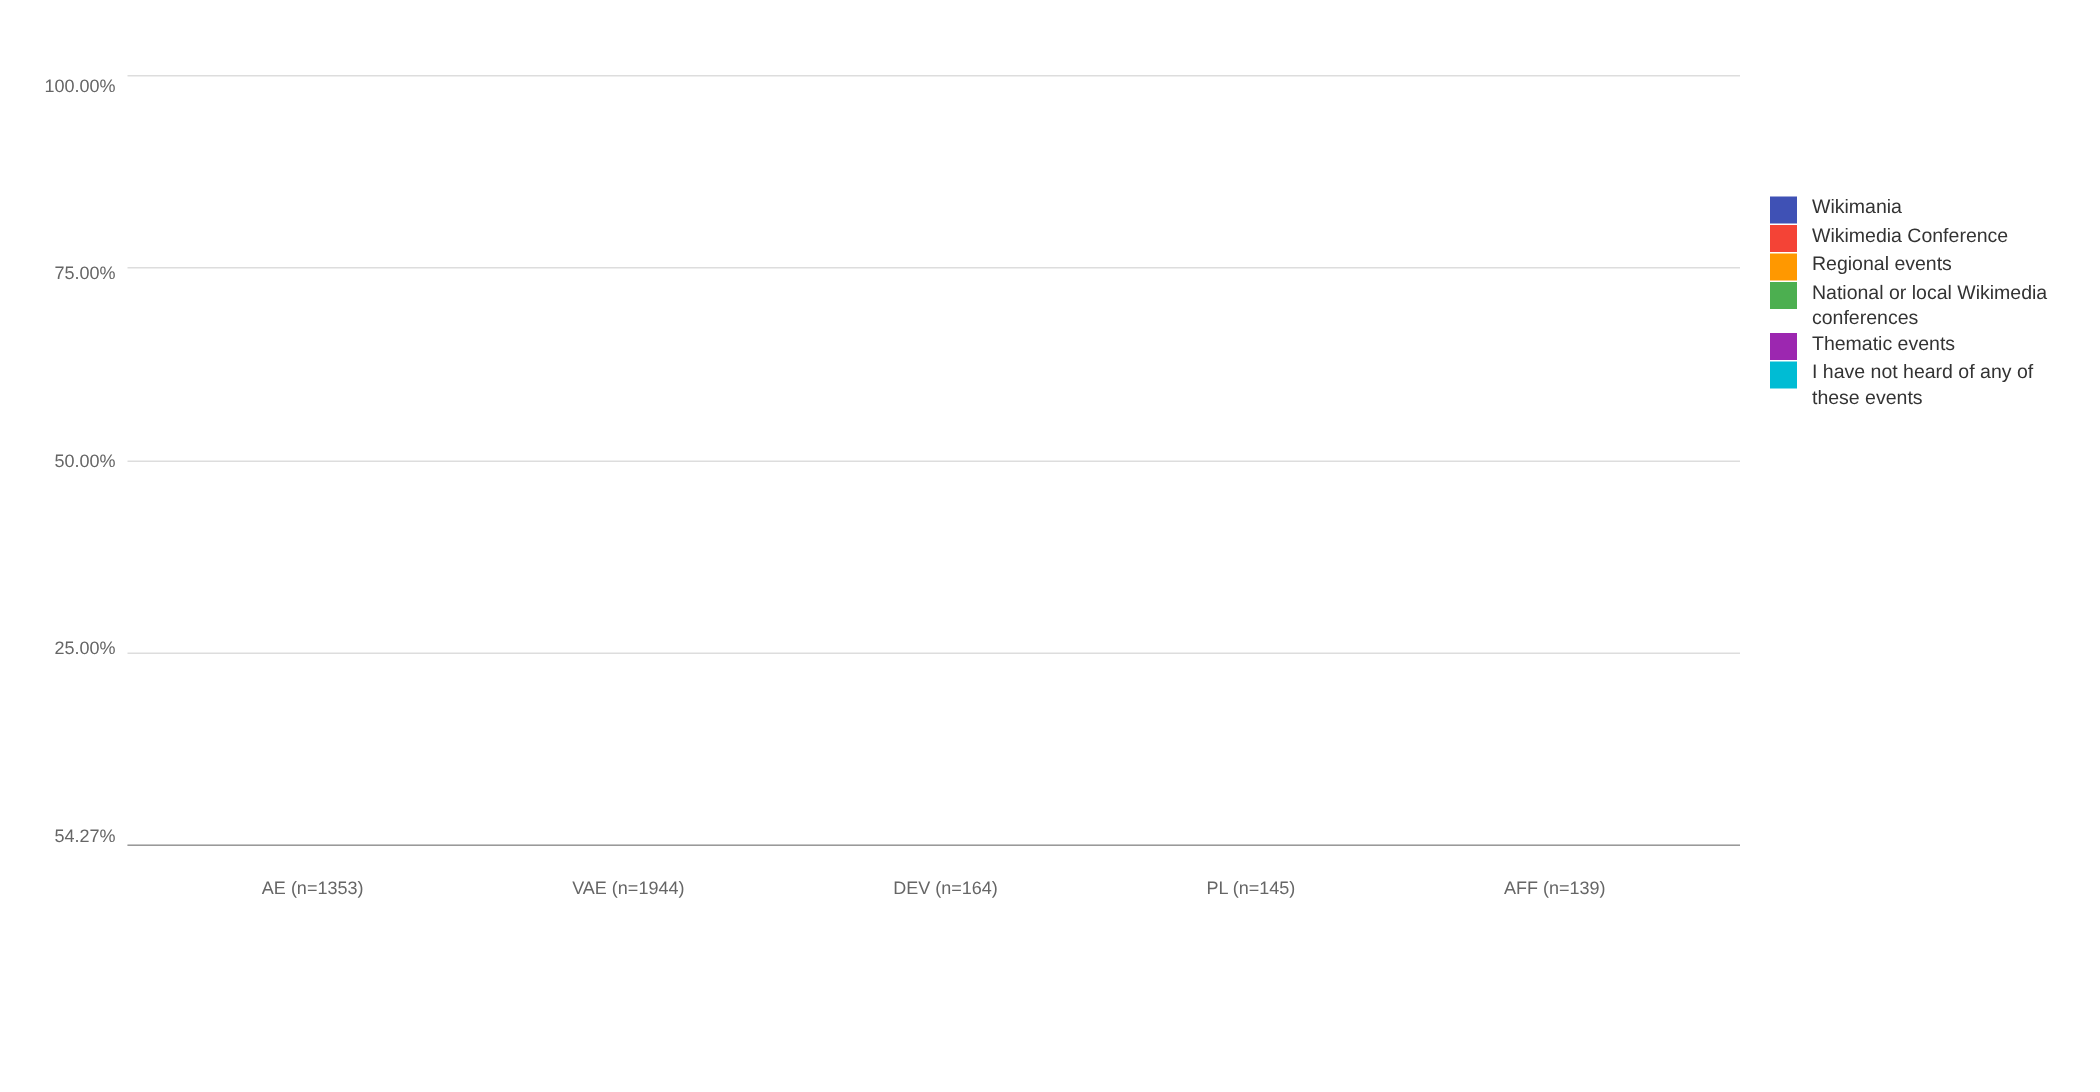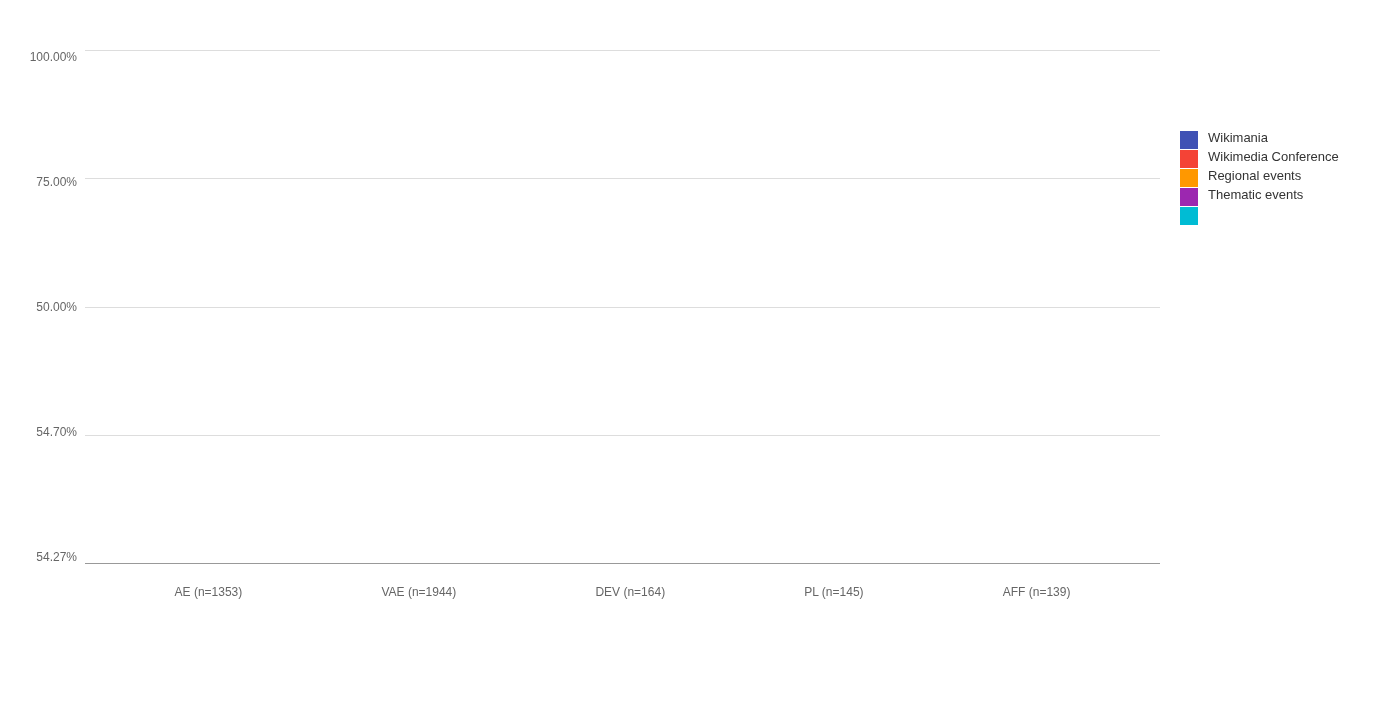--- a/index.html
+++ b/index.html
@@ -132,21 +132,21 @@
 <body>
 
 <div class="chart-container">
   <div class="chart-title"></div>
   <div class="chart-body">
     <div class="chart-area">
       <div class="y-axis-labels" id="y-axis-labels">
           <div class="y-label">100.00%</div>
           <div class="y-label">75.00%</div>
           <div class="y-label">50.00%</div>
-          <div class="y-label">54.70%</div>
+          <div class="y-label">25.00%</div>
           <div class="y-label">54.27%</div>
         </div>
       <div class="plot-area">
         <div class="grid-lines" id="grid-lines">
             <div class="grid-line"></div>
             <div class="grid-line"></div>
             <div class="grid-line"></div>
             <div class="grid-line"></div>
             <div class="grid-line"></div>
           </div>
@@ -209,21 +209,26 @@
         </div>
         <div class="legend-item">
           <div class="legend-color" style="background-color: rgb(244, 67, 54);"></div>
           <div class="legend-text">Wikimedia Conference</div>
         </div>
         <div class="legend-item">
           <div class="legend-color" style="background-color: rgb(255, 152, 0);"></div>
           <div class="legend-text">Regional events</div>
         </div>
         <div class="legend-item">
+          <div class="legend-color" style="background-color: rgb(76, 175, 80);"></div>
+          <div class="legend-text">National or local Wikimedia conferences</div>
+        </div>
+        <div class="legend-item">
           <div class="legend-color" style="background-color: rgb(156, 39, 176);"></div>
           <div class="legend-text">Thematic events</div>
         </div>
         <div class="legend-item">
           <div class="legend-color" style="background-color: rgb(0, 188, 212);"></div>
+          <div class="legend-text">I have not heard of any of these events</div>
         </div>
       </div>
   </div>
 </div>
 
 </body></html>

